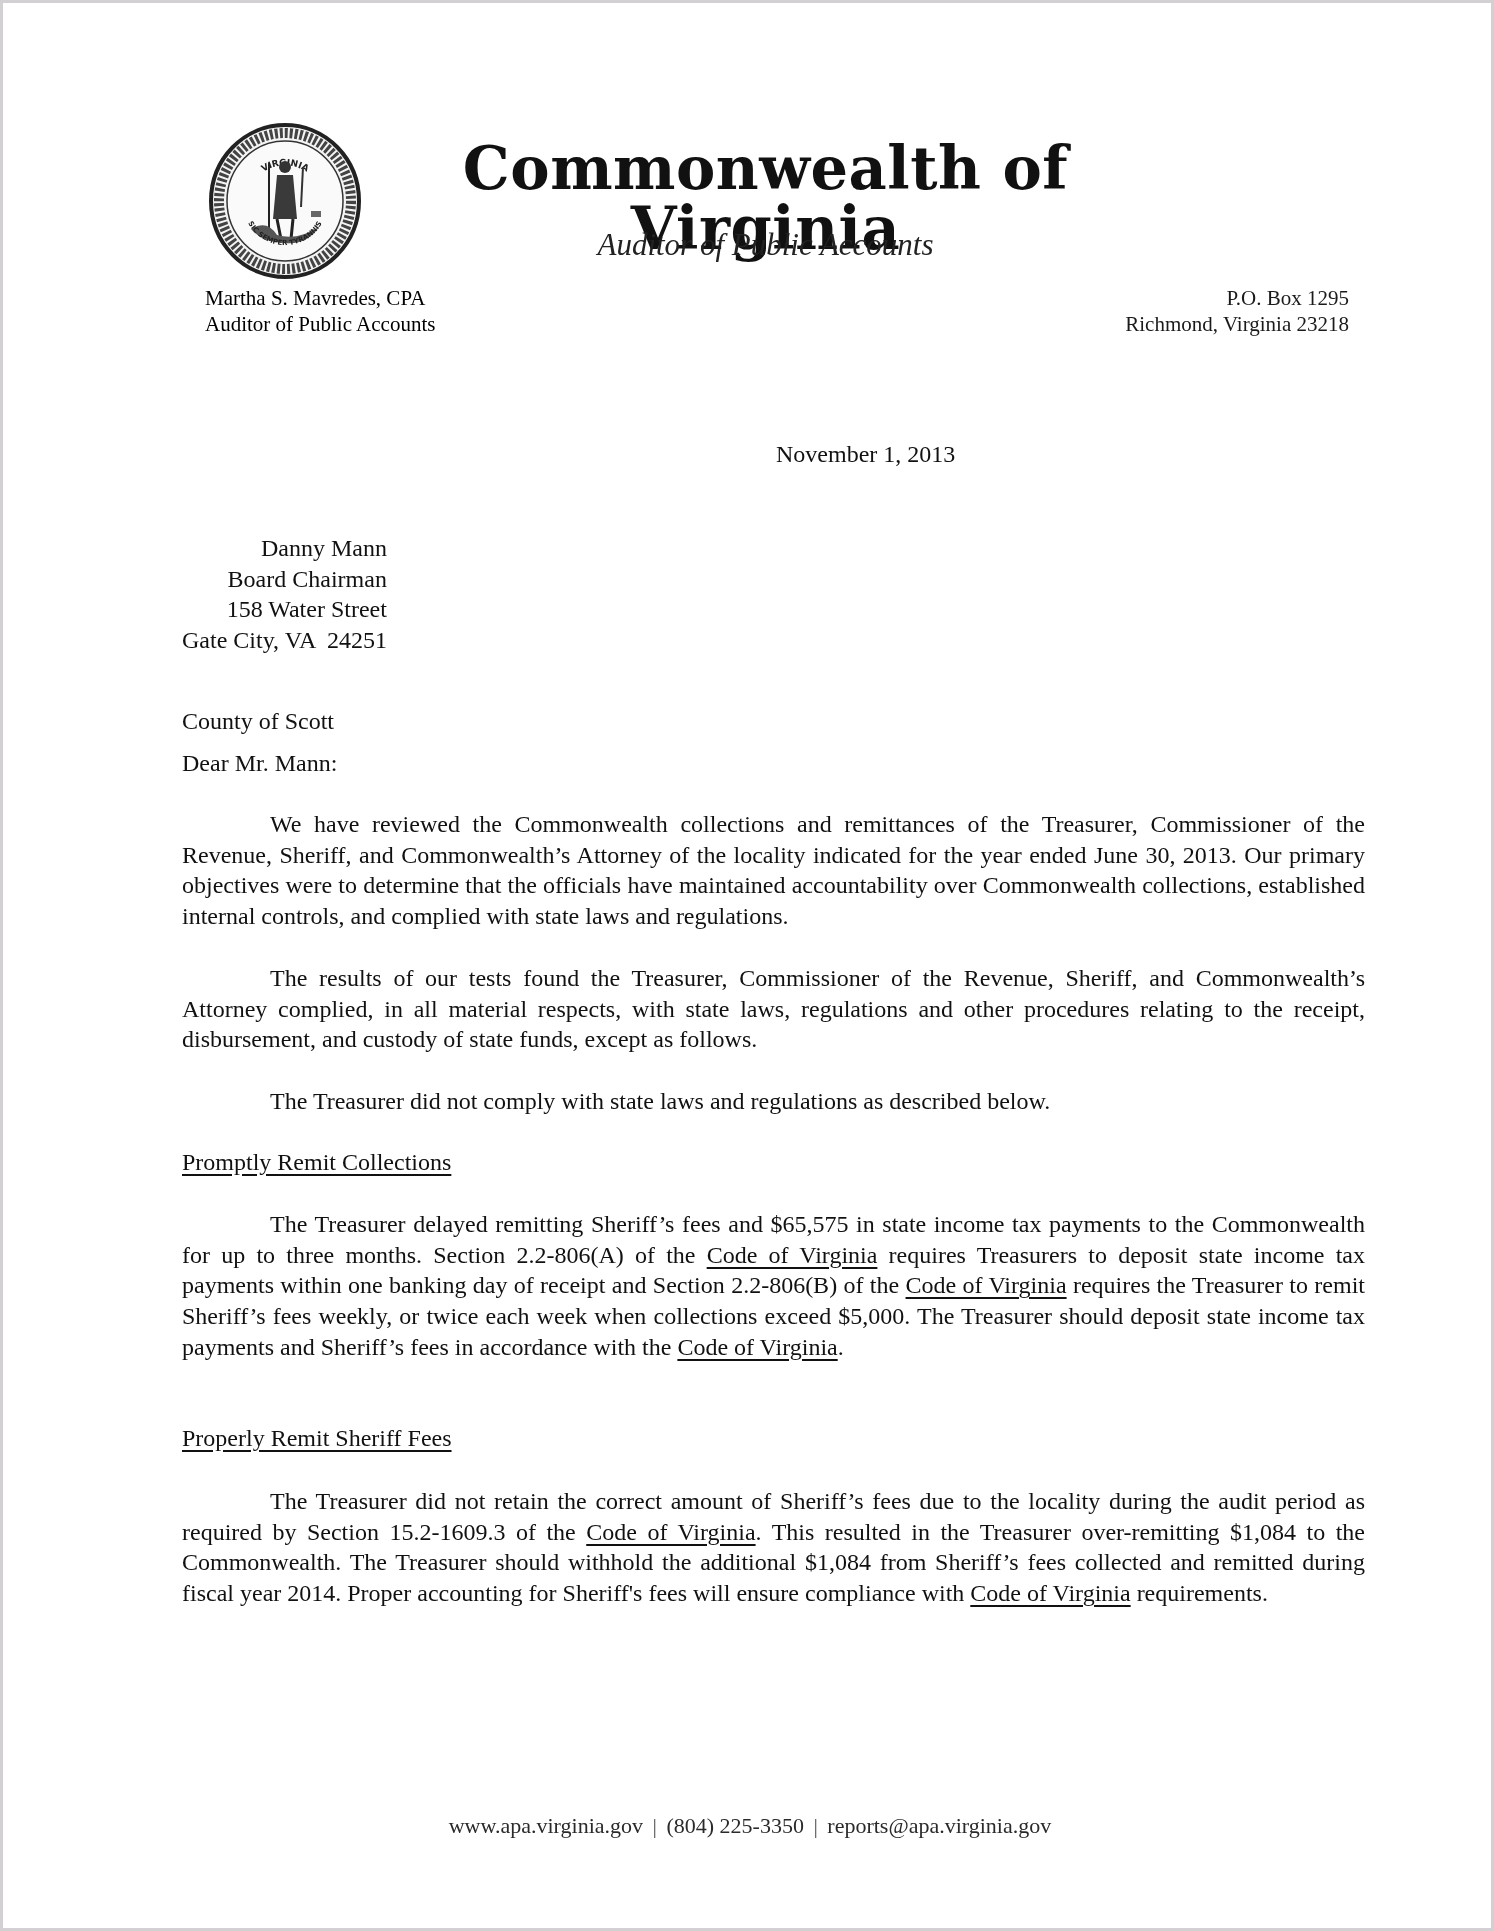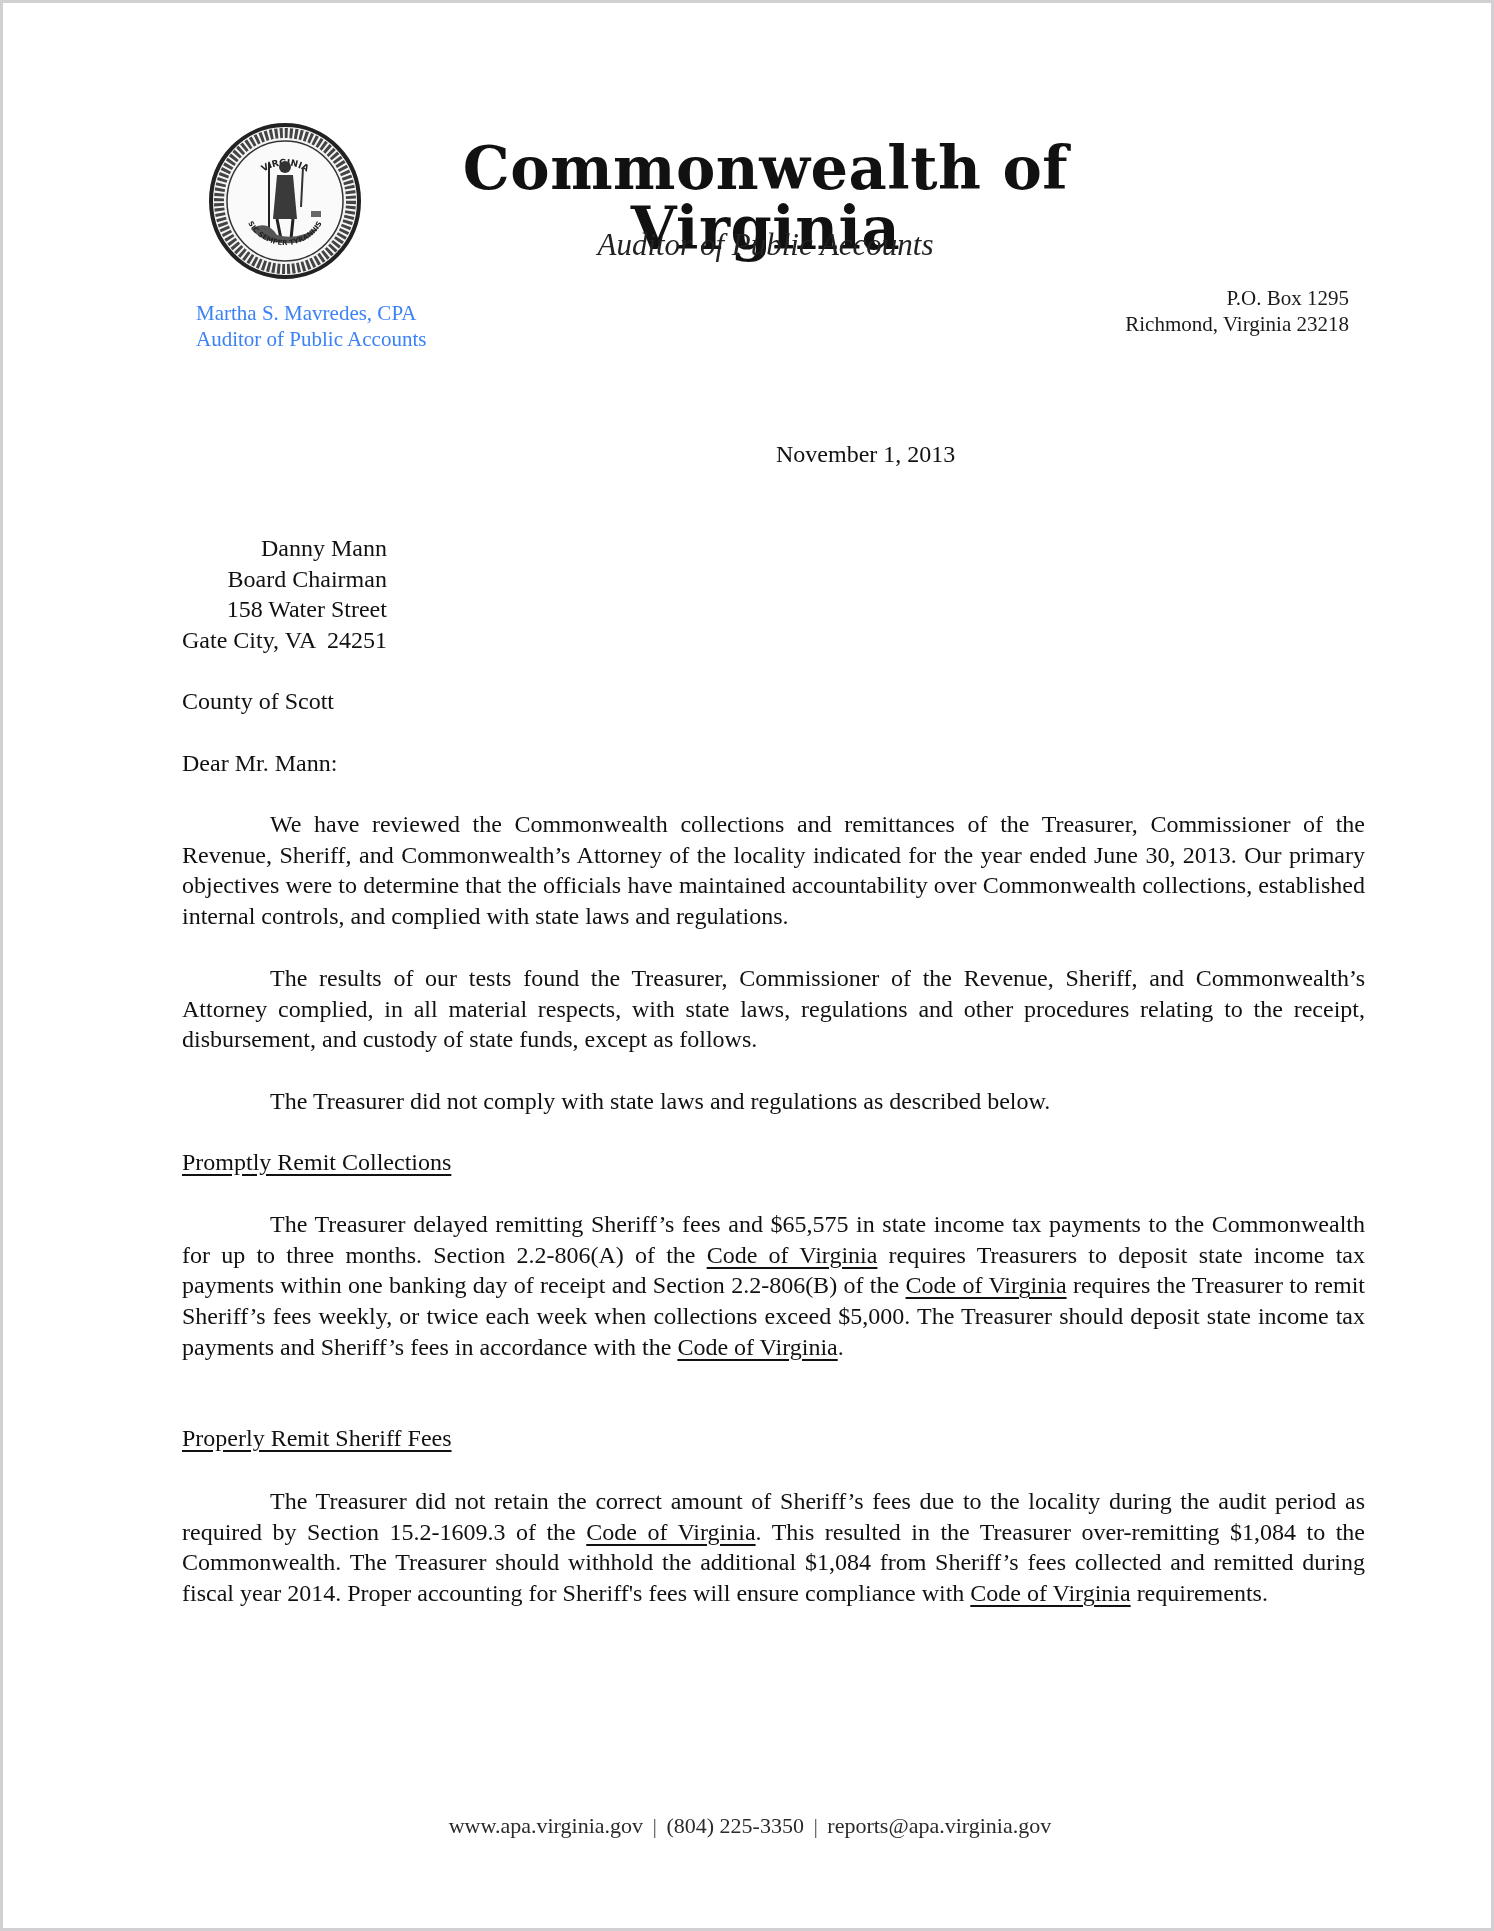--- a/index.html
+++ b/index.html
@@ -31,32 +31,32 @@
     }
     .subtitle {
       left: 500px; width: 525px; top: 222px;
       text-align: center;
       font-style: italic;
       font-size: 31px;
       line-height: 40px;
       color: #222;
     }
     .hdr-left {
-      left: 193px; top: 282px;
-      font-size: 21px; line-height: 26px; color: #3b82f6; margin-top: 15px;
+      left: 202px; top: 282px;
+      font-size: 21px; line-height: 26px; color: #000000;
     }
     .hdr-right {
       right: 142px; top: 282px;
       text-align: right;
       font-size: 21px; line-height: 26px; color: #1a1a1a;
     }
     .text { font-size: 24px; line-height: 30.7px; text-align: right; }
     .date { left: 773px; top: 436px; }
     .addr { left: 179px; top: 530px; }
-    .county { left: 179px; top: 683px; }
+    .county { left: 179px; top: 703px; }
     .salute { left: 179px; top: 745px; }
     .body {
       left: 179px; width: 1183px;
       text-align: justify;
     }
     .p1 { top: 806px; }
     .p2 { top: 960px; }
     .p3 { top: 1083px; }
     .h1 { top: 1144px; }
     .p4 { top: 1206px; }

